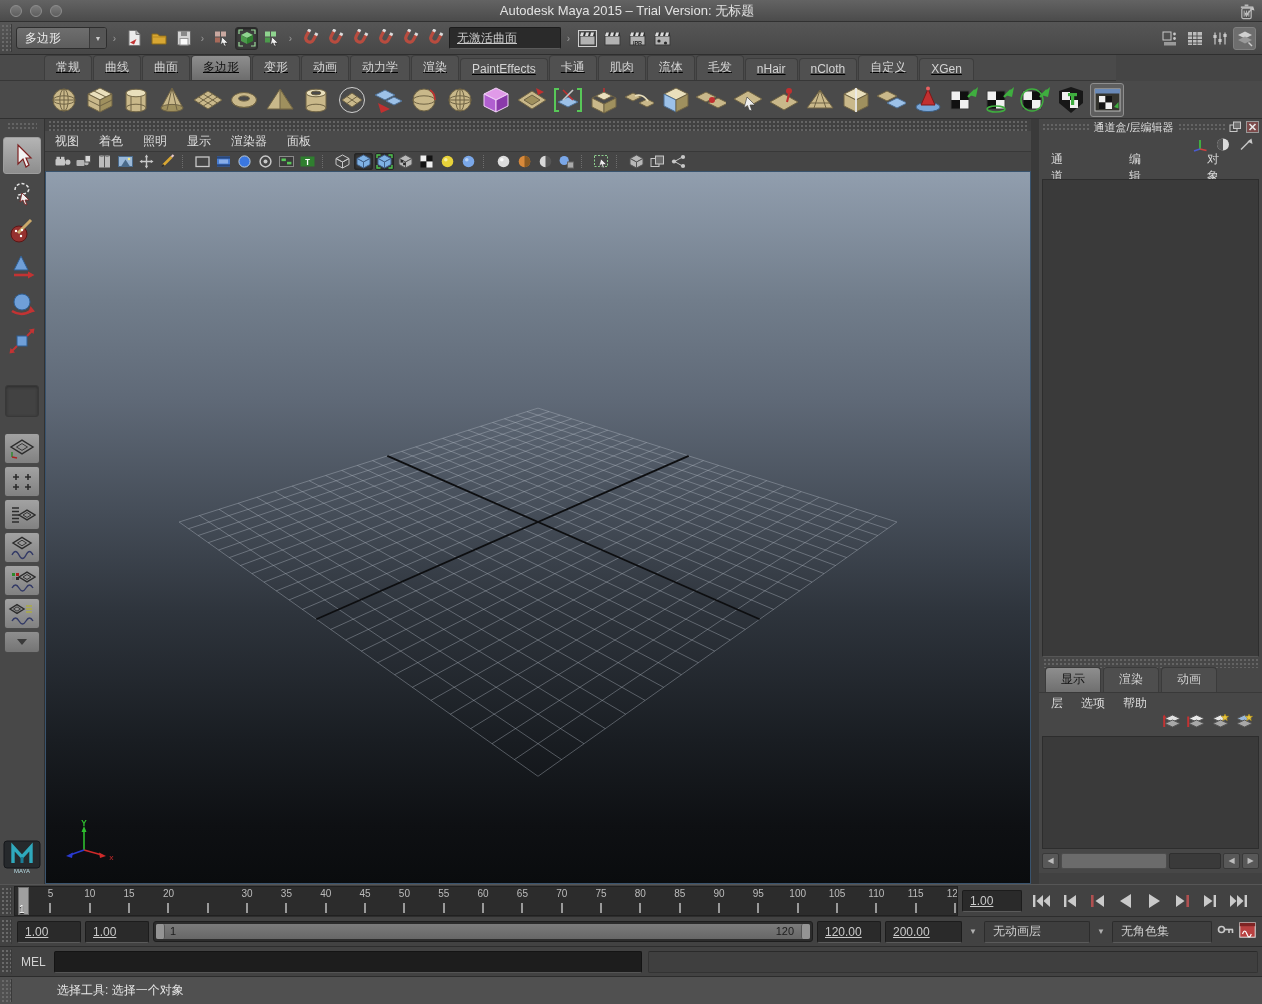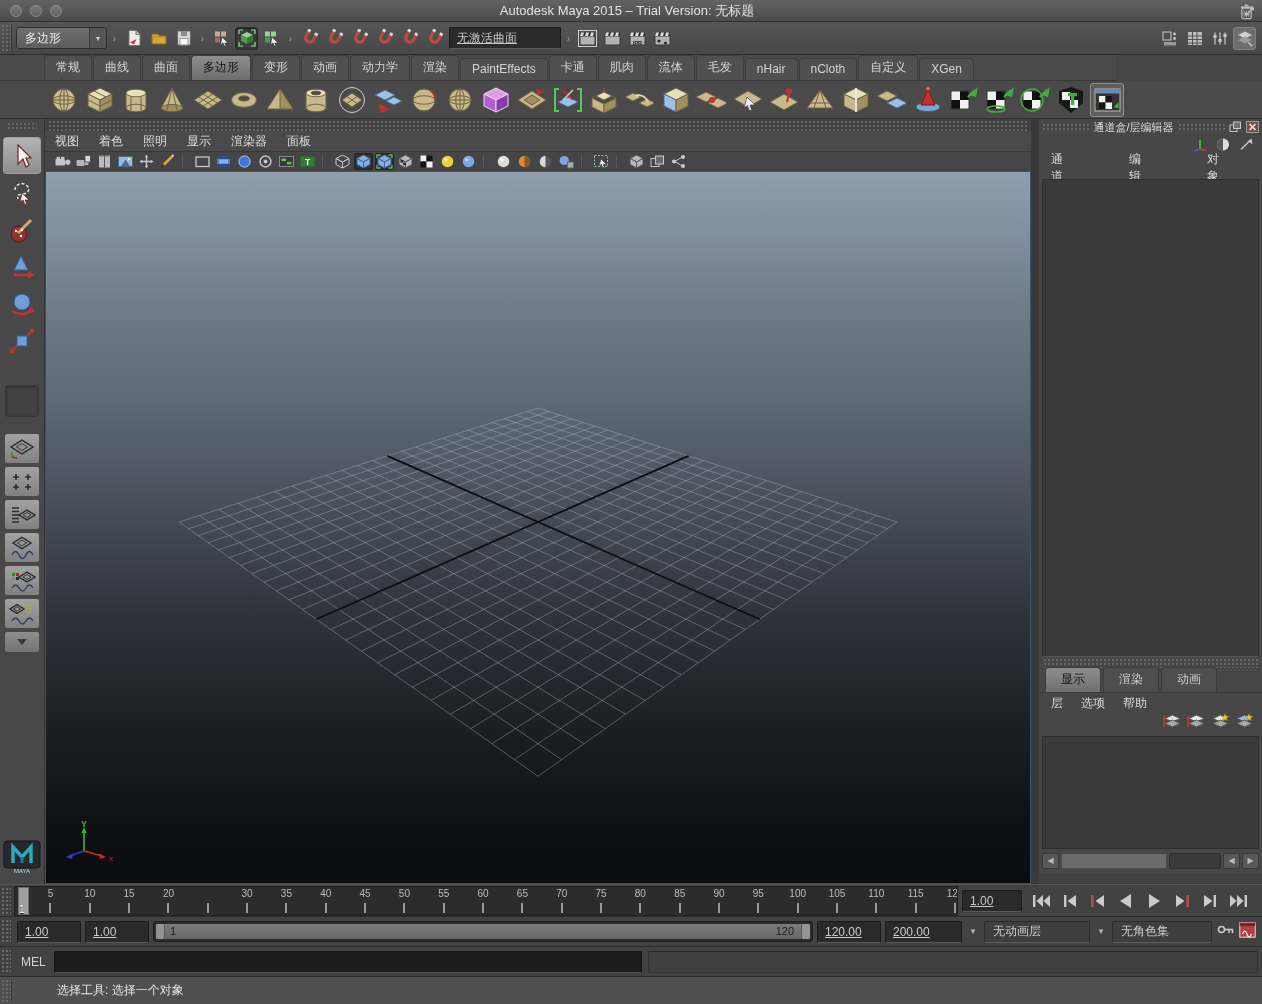--- a/index.html
+++ b/index.html
@@ -38,21 +38,21 @@
   .chipbtn { width:23px; height:23px; border-radius:3px; display:flex; align-items:center; justify-content:center; }
   .chipbtn.pressed { background:#3d3d3d; border:1px solid #2b2b2b; box-shadow:inset 0 1px 3px #1d1d1d; }
   .chipbtn.lit { background:#6e6e6e; border:1px solid #808080; }
   .nfield { background:#2a2a2a; border:1px solid #1c1c1c; border-bottom-color:#5a5a5a;
     color:#c9c9c9; font-size:12px; display:flex; align-items:center; padding:0 7px;
     border-radius:2px; height:22px;text-decoration:underline; }
   .spacer { flex:1; }
 
   
   #shelftabs { position:absolute; left:0; top:55px; width:1116px; height:26px;
-    background:#4a4a4a; border-bottom:1px solid #373737; display:flex; align-items:flex-end; padding-left:44px; }
+    background:#4a4a4a; border-bottom:1px solid #373737; display:flex; align-items:flex-end; padding-left:44px;text-decoration:underline; }
   .stab { font-size:12px; color:#d4d4d4; padding:3px 11px 4px; margin-right:1px;
     background:#505050; border:1px solid #3d3d3d; border-bottom:none; border-radius:4px 4px 0 0; white-space:nowrap; }
   .stab.active { background:linear-gradient(#8e8e8e,#6d6d6d); color:#131313; }
   #shelftrash { position:absolute; right:8px; top:3px; }
   #shelficons { position:absolute; left:0; top:81px; width:1262px; height:38px;
     background:#4a4a4a; border-bottom:1px solid #303030; display:flex; align-items:center; gap:2px; padding-left:46px; }
   .shelfchip { width:34px; height:34px; display:flex; align-items:center; justify-content:center; border-radius:3px; }
   .shelfchip.active { background:#5e5e5e; border:1px solid #8e8e8e; }
 
   
@@ -62,21 +62,21 @@
   .tbdots { width:30px; height:9px; margin-bottom:6px; }
   .tool { width:38px; height:37px; display:flex; align-items:center; justify-content:center; border-radius:3px; }
   .tool.active { background:linear-gradient(#b4b4b4,#8d8d8d); border:1px solid #9d9d9d; }
   .emptyslot { width:34px; height:32px; margin-top:26px; background:#424242; border:1px solid #383838;
     border-radius:3px; box-shadow:inset 0 1px 3px #2c2c2c; }
   .layoutbtn { width:36px; height:31px; margin-top:2px; background:linear-gradient(#a2a2a2,#818181);
     border:1px solid #4a4a4a; border-radius:3px; display:flex; align-items:center; justify-content:center; }
   .layoutbtn.dropbtn { height:22px; background:linear-gradient(#8e8e8e,#747474); }
   #mayalogo { margin-top:auto; margin-bottom:6px; }
 
-  #viewport { position:absolute; left:45px; top:0; bottom:0; width:986px; }
+  #viewport { position:absolute; left:45px; top:0; bottom:0; width:986px;font-family:Liberation Mono, monospace; }
   #vpstrip { height:11px; margin:1px 3px 0; }
   #vpmenubar { height:20px; display:flex; align-items:center; background:#4a4a4a; }
   .vpmenu { font-size:12px; color:#dedede; padding:0 10px; }
   #vptoolbar { height:21px; background:#454545; border-top:1px solid #383838; border-bottom:1px solid #2c2c2c;
     display:flex; align-items:center; gap:2px; padding-left:8px; }
   .vpchip { width:19px; height:17px; display:flex; align-items:center; justify-content:center; border-radius:2px; }
   .vpchip.active { background:#353535; border:1px solid #262626; box-shadow:inset 0 0 2px #141414; }
   .vdiv { width:6px; height:13px; border-left:1px dotted #6e6e6e; margin:0 3px; }
   #vpcanvas { position:absolute; left:0; top:52px; width:986px; height:713px;
     border:1px solid #39536d;

